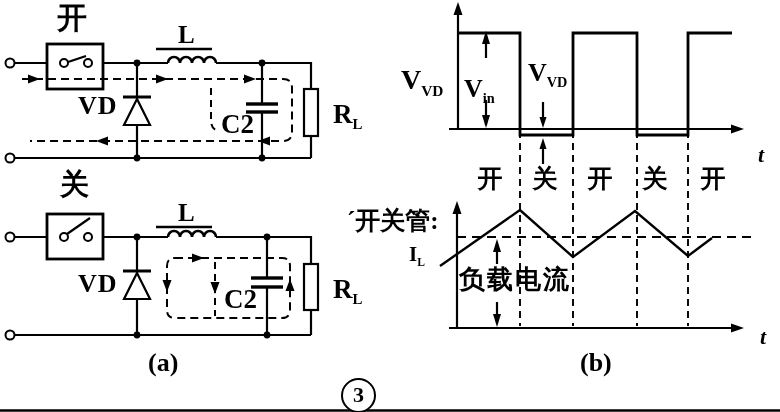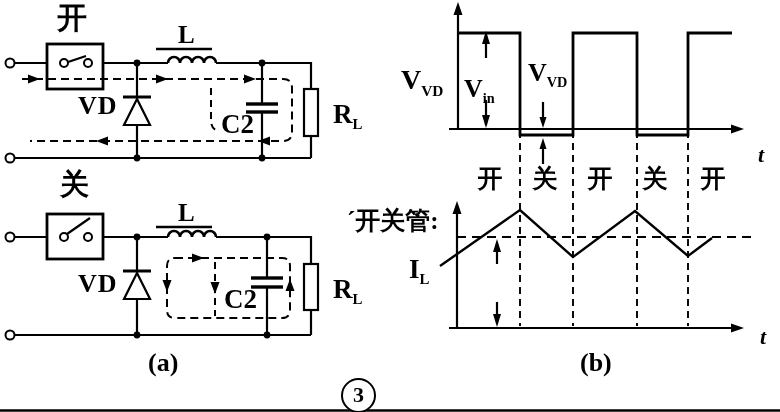--- a/index.html
+++ b/index.html
@@ -171,17 +171,18 @@
   <div class="lbl" style="left:528px;top:60px;font-size:26px;"><span>V</span><sub>VD</sub></div>
   <div class="lbl italic" style="left:758px;top:144px;font-size:22px;"><span>t</span></div>
 
   <div class="lbl" style="left:347px;top:166px;font-size:25px;margin-top:42px;"><span>´开关管:</span></div>
   <div class="st lbl" style="left:476px;top:166px;font-size:25px;"><span>开</span></div>
   <div class="st lbl" style="left:531px;top:166px;font-size:25px;"><span>关</span></div>
   <div class="st lbl" style="left:586px;top:166px;font-size:25px;"><span>开</span></div>
   <div class="st lbl" style="left:641px;top:166px;font-size:25px;"><span>关</span></div>
   <div class="st lbl" style="left:699px;top:166px;font-size:25px;"><span>开</span></div>
 
-  <div class="lbl" style="left:409px;top:256px;font-size:27px;"><span>I</span><sub>L</sub></div>
+  <div class="lbl" style="left:409px;top:244px;font-size:21px;"><span>I</span><sub>L</sub></div>
+  <div class="lbl" style="left:459px;top:267px;font-size:26px;letter-spacing:2px;"><span>负载电流</span></div>
   <div class="lbl italic" style="left:760px;top:326px;font-size:22px;"><span>t</span></div>
   <div class="lbl" style="left:580px;top:350px;font-size:26px;"><span>(b)</span></div>
 
 </div>
 
 </body></html>

